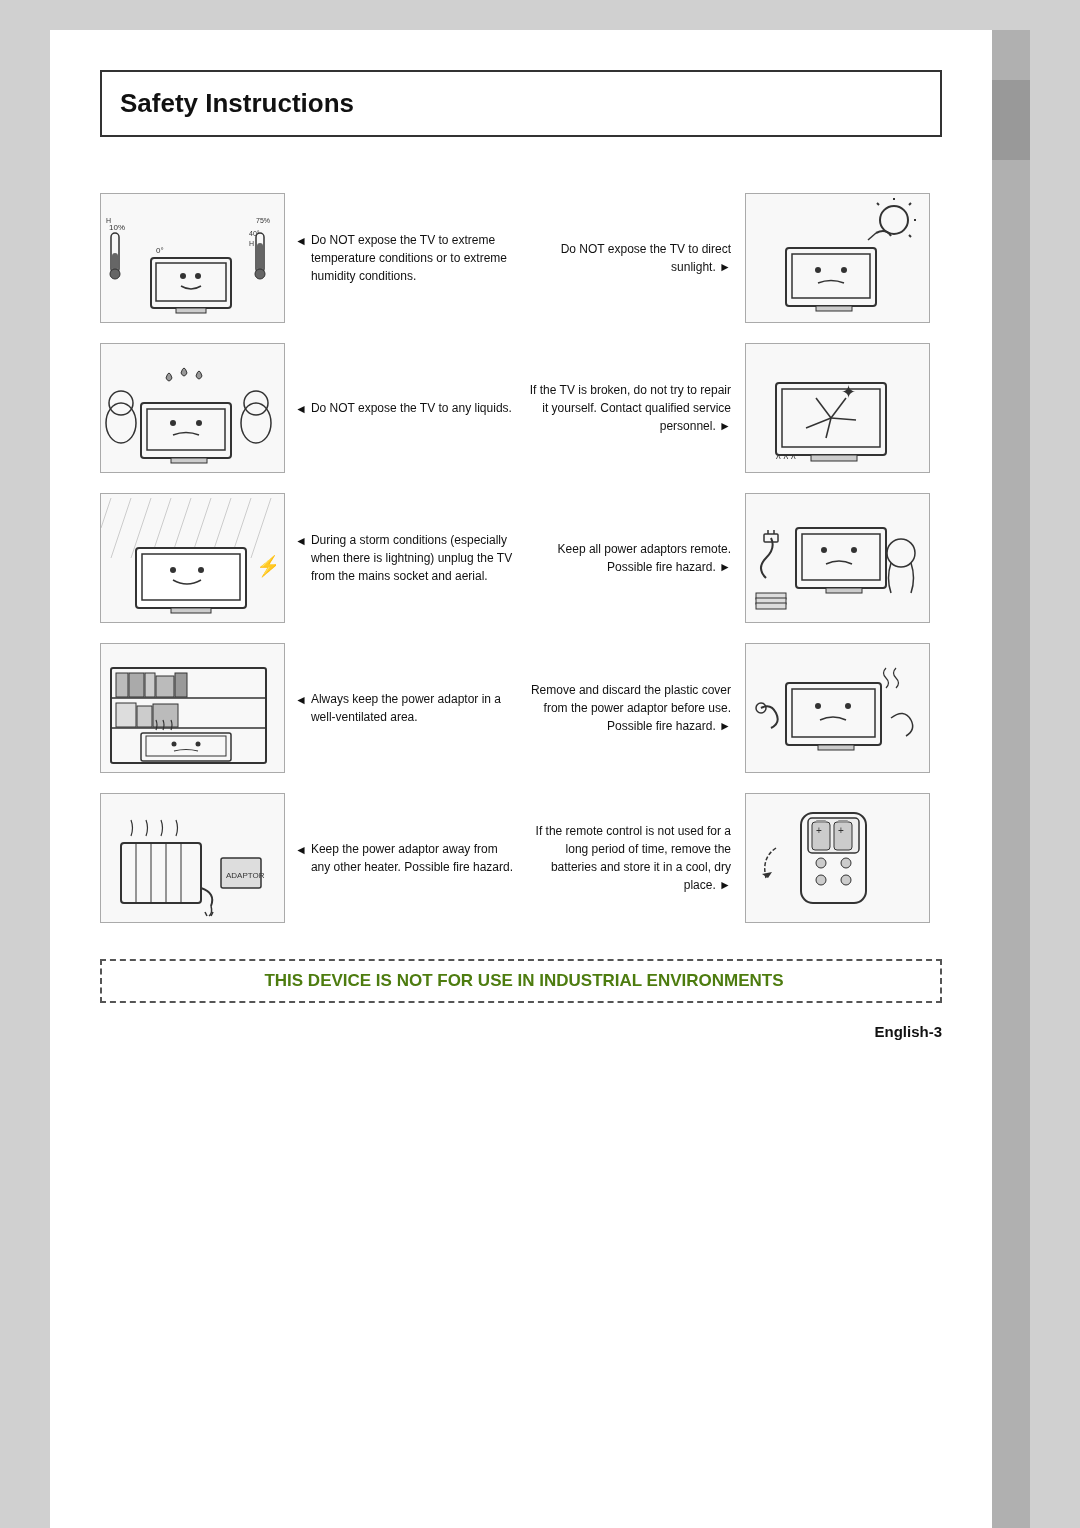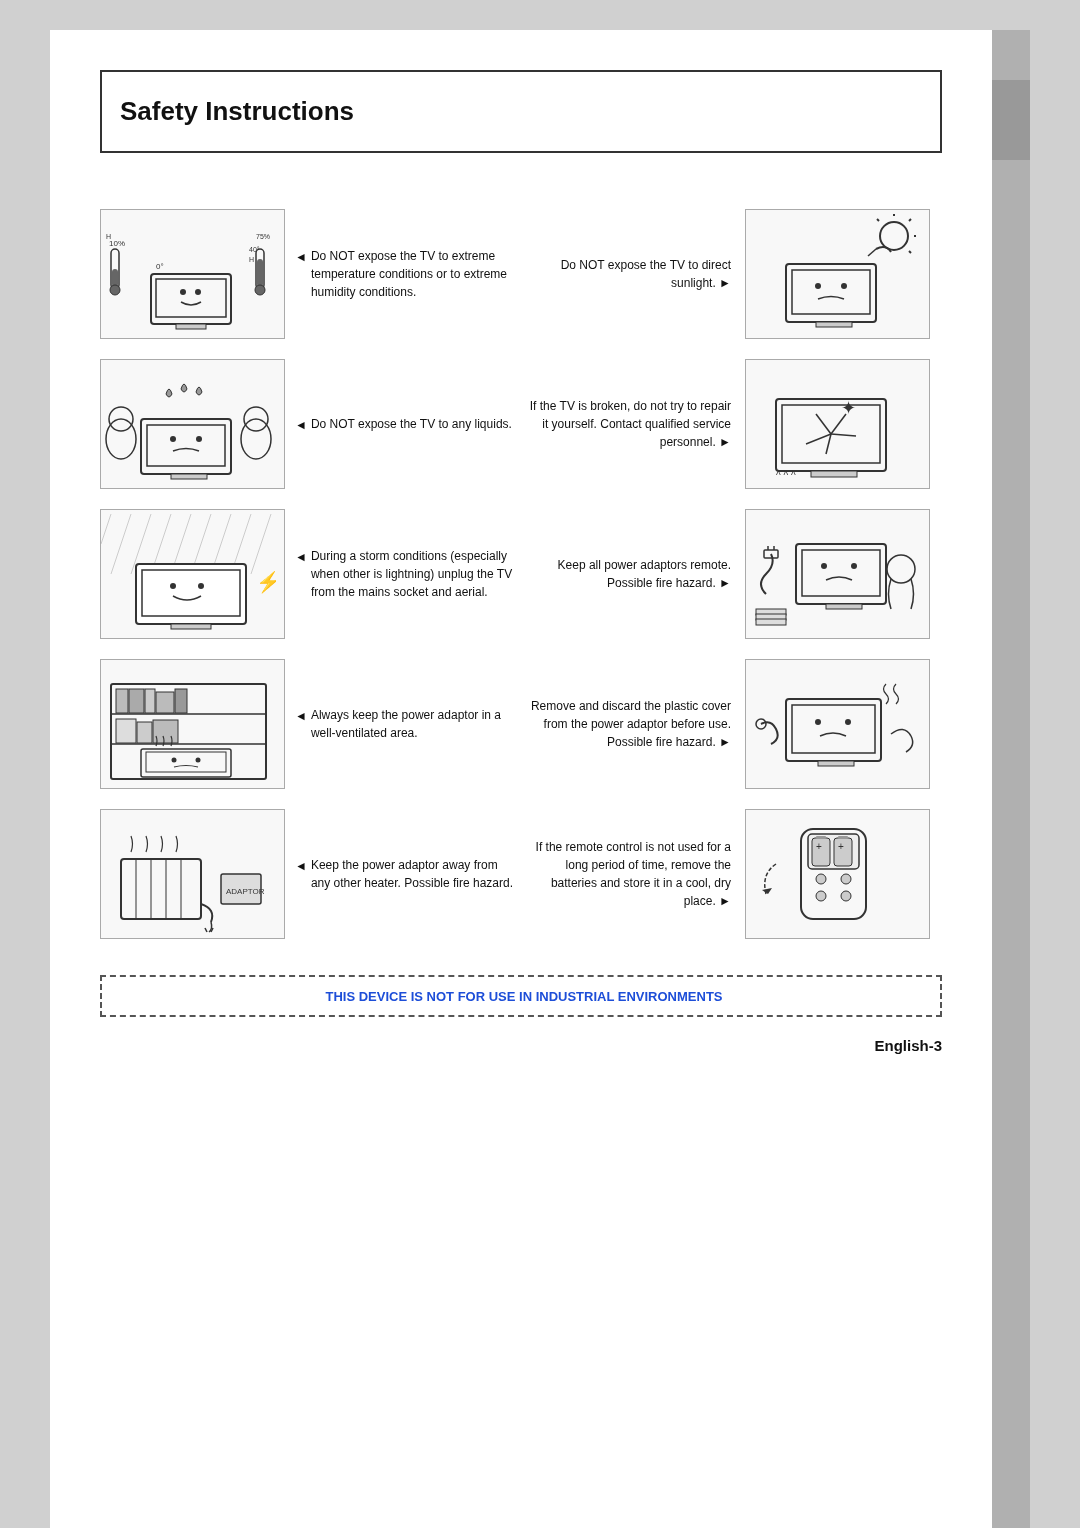--- a/index.html
+++ b/index.html
@@ -43,21 +43,21 @@
     }
 
     .main-content {
       flex: 1;
       padding: 40px 50px 40px 50px;
       margin-right: 38px;
     }
 
     .title-box {
       border: 2px solid #333;
-      padding: 24px 18px;
+      padding: 16px 18px;
       margin-bottom: 30px;
       display: inline-block;
       width: 100%;
     }
 
     .title-text {
       font-size: 26px;
       font-weight: bold;
       color: #111;
     }
@@ -116,23 +116,23 @@
     }
 
     .bottom-notice-box {
       border: 2px dashed #555;
       margin-top: 28px;
       padding: 10px 16px;
       text-align: center;
     }
 
     .bottom-notice-text {
-      font-size: 13px;
+      font-size: 17px;
       font-weight: bold;
-      color: #1d4ed8;
+      color: #4d7c0f;
       margin-left: 6px;
     }
 
     .page-number {
       text-align: right;
       margin-top: 20px;
       font-size: 15px;
       font-weight: bold;
       color: #111;
     }
@@ -340,21 +340,21 @@
             <circle cx="72" cy="72" r="3" fill="#333"></circle>
             <circle cx="100" cy="72" r="3" fill="#333"></circle>
             <path d="M72 82 Q86 90 100 82" fill="none" stroke="#333" stroke-width="1.5"></path>
 
             <text x="155" y="75" font-size="20" fill="#333">⚡</text>
           </svg>
         </div>
         <div class="instruction-text-block">
           <div class="bullet-text">
             <span class="bullet">◄</span>
-            <span>During a storm conditions (especially when other is lightning) unplug the TV from the mains socket and aerial.</span>
+            <span>During a storm conditions (especially when there is lightning) unplug the TV from the mains socket and aerial.</span>
           </div>
         </div>
       </div>
       <div class="right-cell">
         <div class="instruction-text-block right-text">
           <span>Keep all power adaptors remote. Possible fire hazard.</span>
           <span class="arrow-right"> ►</span>
         </div>
         <div class="illus-box">
           <svg class="illus-svg" viewBox="0 0 175 120">

